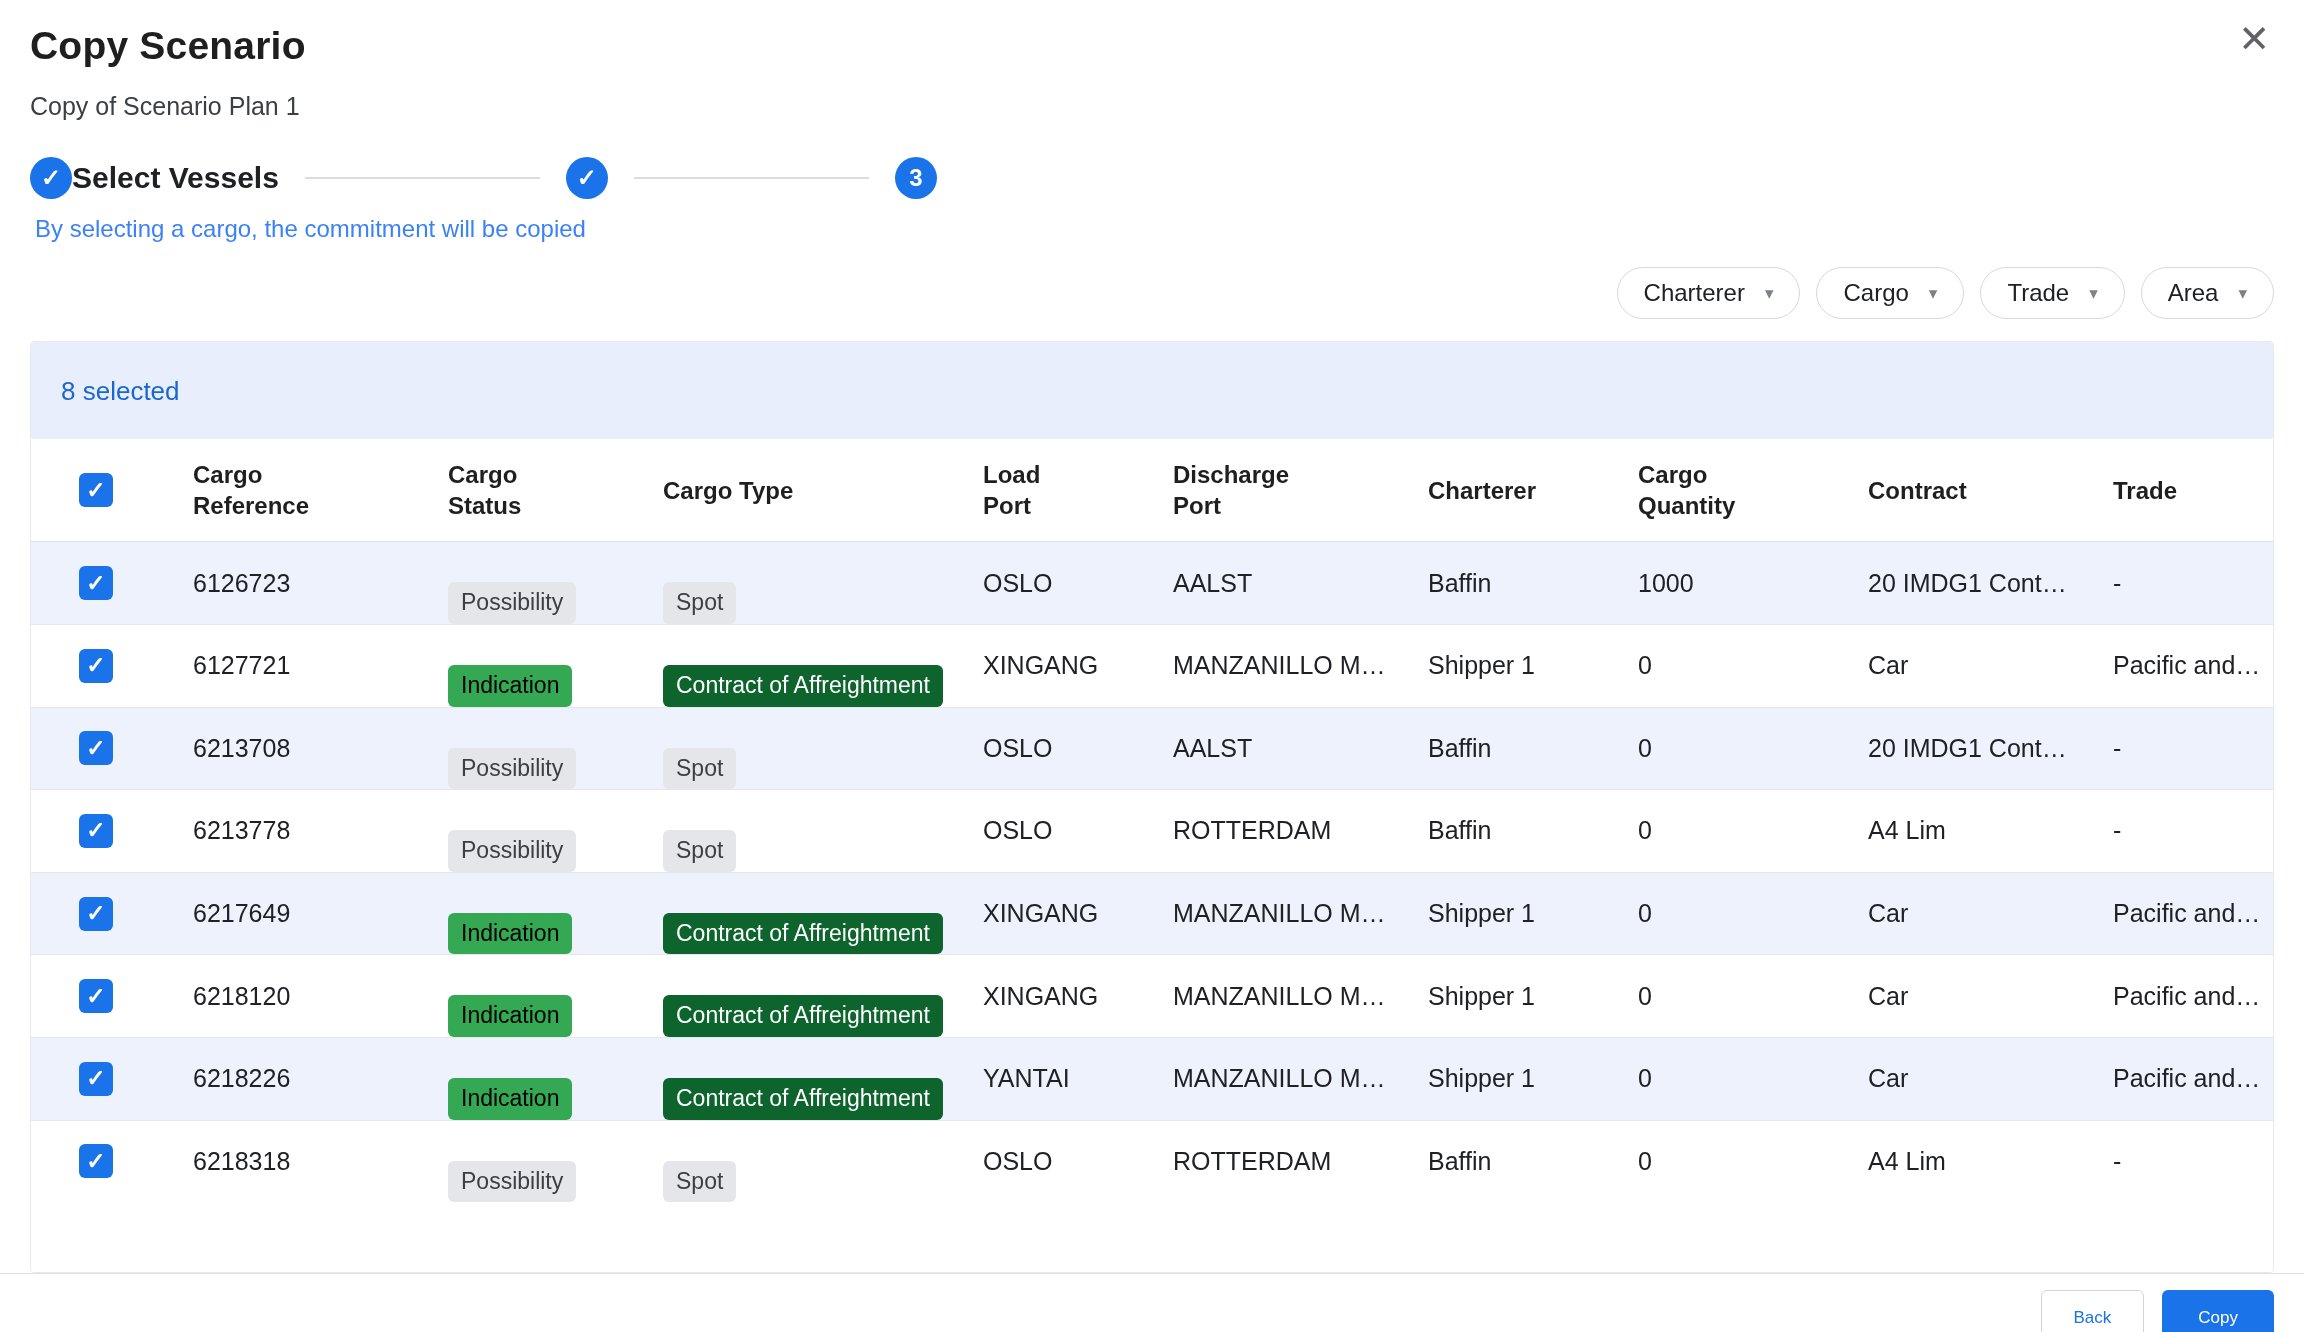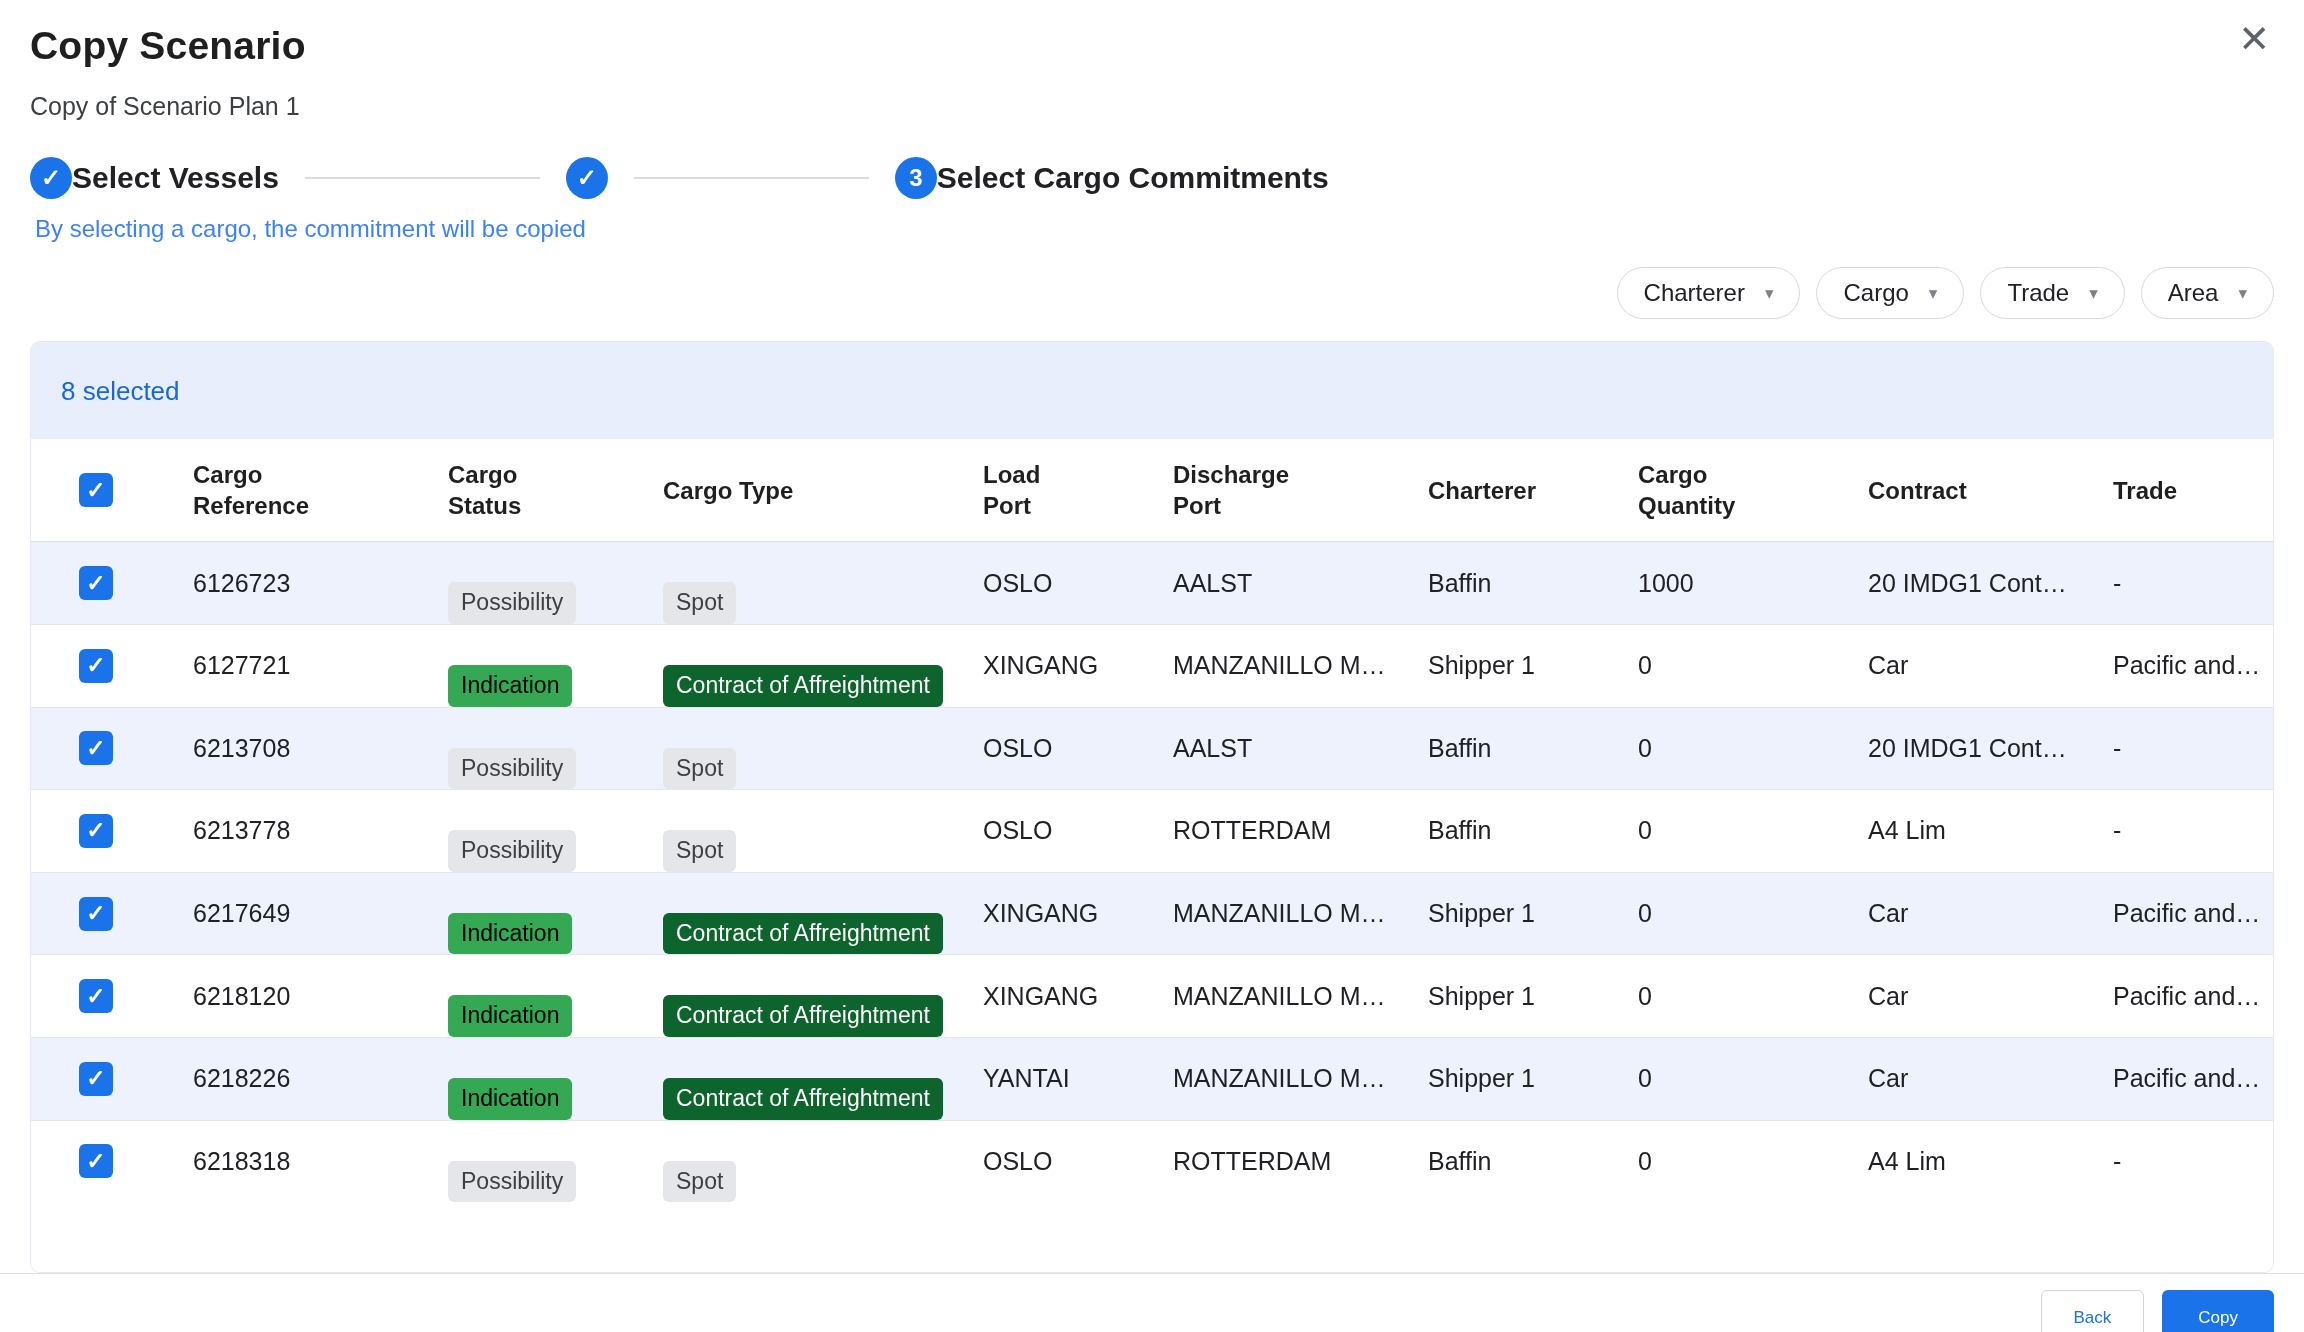--- a/index.html
+++ b/index.html
@@ -43,21 +43,21 @@
     height:52px; padding:0 26px;
     border:1px solid #d7d9dd; border-radius:999px;
     background:#fff; font-family:inherit;
     font-size:24px; font-weight:500; color:#202124; cursor:pointer;
   }
   .filter-caret { font-size:17px; color:#7d8288; }
 
   
   .panel {
     margin:22px 30px 0;
-    border:1px solid #e6e9f1; border-radius:10px;
+    border:1px solid #e6e9f1; border-radius:4px;
     overflow:hidden; background:#fff; flex:0 0 auto;
   }
   .panel-header { background:#e8eefb; padding:34px 30px 32px; }
   .selection-count { font-size:26px; color:#1967d2; }
 
   table { width:100%; border-collapse:collapse; table-layout:fixed; }
   thead th {
     text-align:left; vertical-align:middle;
     font-size:24px; font-weight:700; color:#1f1f1f;
     background:#fff; padding:20px 0 20px 32px;
@@ -131,21 +131,20 @@
   <div class="step">
     <div class="step-circle">
       <span>✓</span>
     </div>
   </div>
   <div class="step-connector"></div>
   <div class="step">
     <div class="step-circle">
       <span>3</span>
     </div>
-    <div class="step-label">Select Cargo Commitments</div>
   </div>
 </div>
 
 <div class="helper-text">By selecting a cargo, the commitment will be copied</div>
 
 <div class="filters-row">
   <button class="filter-pill">
     <span>Charterer</span>
     <span class="filter-caret">▾</span>
   </button>

